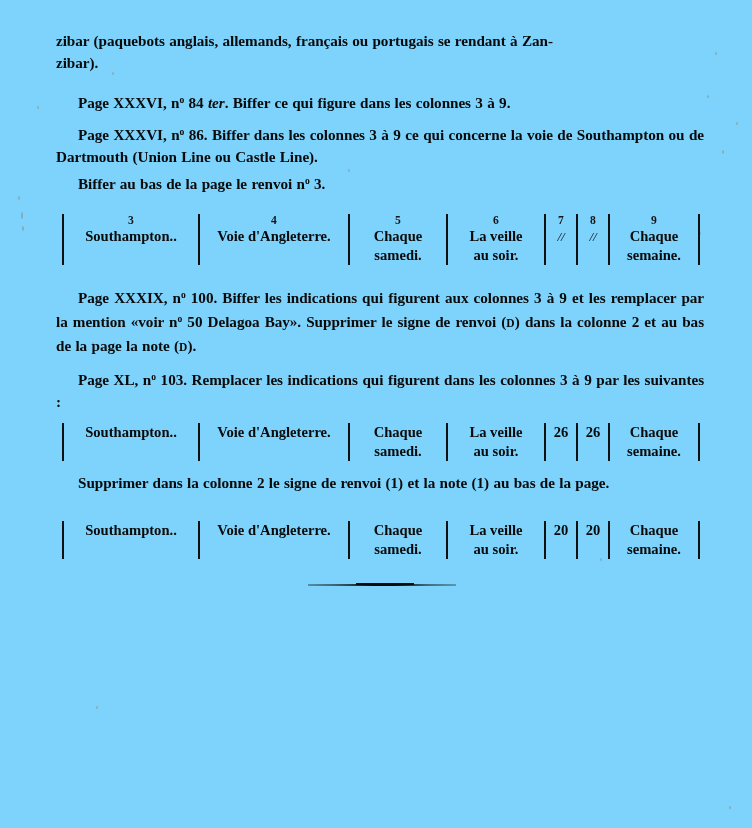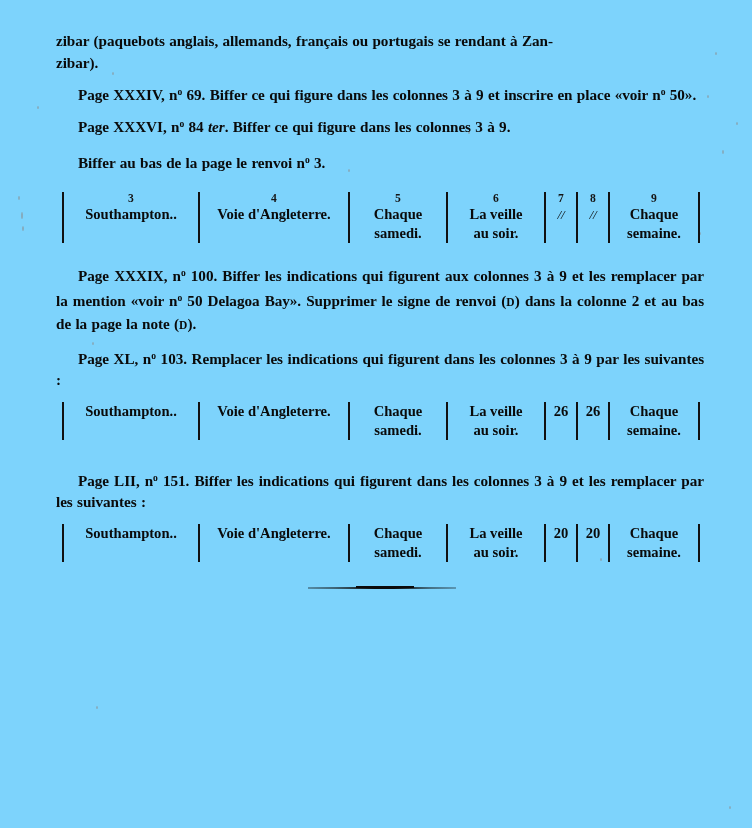--- a/index.html
+++ b/index.html
@@ -164,26 +164,26 @@
   <div class="speck" style="left:92px;  top:342px; width:2px;  height:3px;"></div>
   <div class="speck" style="left:96px;  top:706px; width:2px;  height:3px;"></div>
   <div class="speck" style="left:729px; top:806px; width:2px;  height:3px;"></div>
   <div class="speck" style="left:468px; top:131px; width:2px;  height:3px;"></div>
 
   <div class="content">
 
     <p class="para">zibar (paquebots anglais, allemands, français ou portugais se rendant à Zan-<br>zibar).</p>
     <div class="gap-sm"></div>
 
-    <p class="para indent">Page XXXIV, n<span class="sup">o</span> 69. Biffer ce qui figure dans les colonnes 3 à 9 et inscrire en place «voir n<span class="sup">o</span> 50».</p>
     <div class="gap-sm"></div>
 
     <p class="para indent">Page XXXVI, n<span class="sup">o</span> 84 <i class="ital">ter</i>. Biffer ce qui figure dans les colonnes 3 à 9.</p>
     <div class="gap-sm"></div>
 
+    <p class="para indent">Page XXXVI, n<span class="sup">o</span> 86. Biffer dans les colonnes 3 à 9 ce qui concerne la voie de Southampton ou de Dartmouth (Union Line ou Castle Line).</p>
     <div class="gap-xs"></div>
 
     <p class="para indent">Biffer au bas de la page le renvoi n<span class="sup">o</span> 3.</p>
     <div class="gap-sm"></div>
 
     <div class="gap-md"></div>
 
     <div class="tbl-wrap">
       <table class="tbl">
         <colgroup>
@@ -290,25 +290,25 @@
             <span>Chaque</span>
             <span class="l2">semaine.</span>
           </td>
         </tr>
       </tbody>
         </table>
     </div>
 
     <div class="gap-md"></div>
 
-    <div class="gap-sm"></div>
-
-    <div class="gap-sm"></div>
-
-    <p class="para indent">Page LII, n<span class="sup">o</span> 151. Biffer les indications qui figurent dans les colonnes 3 à 9 et les remplacer par les suivantes :</p>
+    <p class="para indent">Supprimer dans la colonne 2 le signe de renvoi (1) et la note (1) au bas de la page.</p>
+    <div class="gap-sm"></div>
+
+    <div class="gap-sm"></div>
+
     <div class="gap-md"></div>
 
     <div class="tbl-wrap">
       <table class="tbl">
         <colgroup>
           <col style="width:136px">
           <col style="width:150px">
           <col style="width:98px">
           <col style="width:98px">
           <col style="width:32px">

